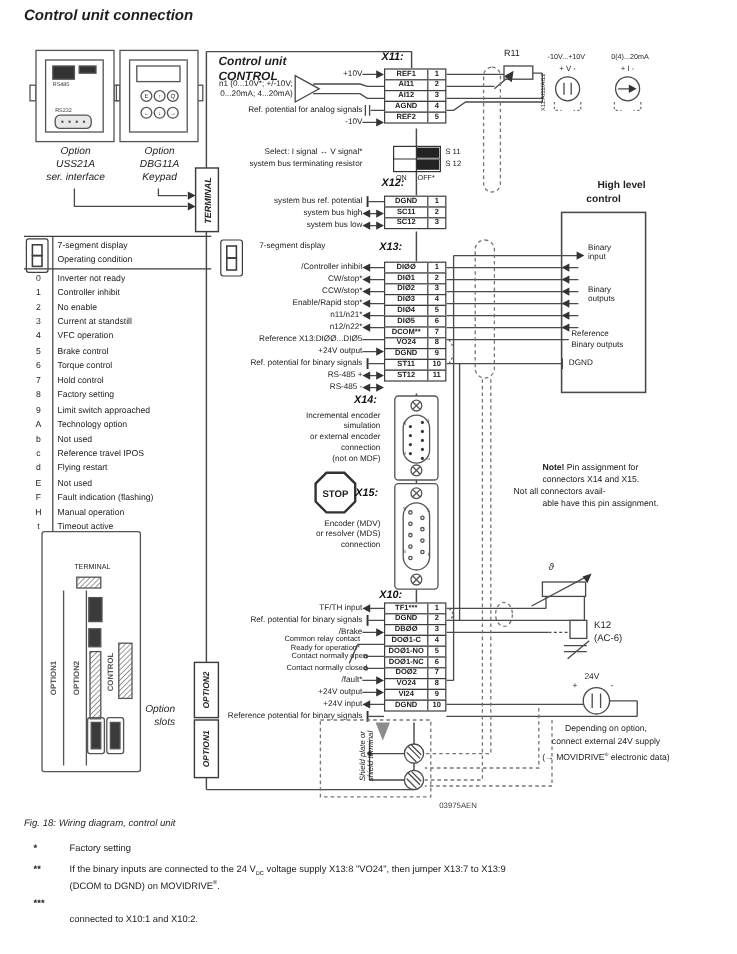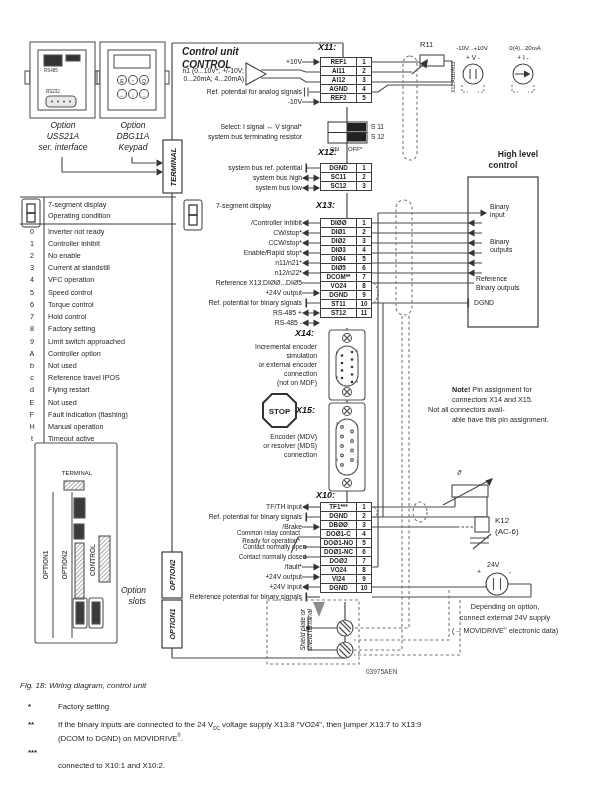--- a/index.html
+++ b/index.html
@@ -264,20 +264,21 @@
     <rect x="74" y="524" width="10" height="15" fill="#3b3b3b"></rect>
     <rect x="75" y="543" width="9" height="56" fill="url(#hatch)"></rect>
     <rect x="99" y="536" width="11" height="46" fill="url(#hatch)"></rect>
     <rect x="73" y="598" width="14" height="30" rx="2"></rect>
     <rect x="76" y="602" width="8" height="22" fill="#3b3b3b"></rect>
     <rect x="89" y="598" width="14" height="30" rx="2"></rect>
     <rect x="92" y="602" width="8" height="22" fill="#3b3b3b"></rect>
   </g>
 </svg>
 
+<div class="abs" style="left:20px;top:6px;font-size:12.5px;font-weight:bold;font-style:italic">Control unit connection</div>
 
 <div class="cap" style="left:25px;top:120px;width:76px">Option</div>
 <div class="cap" style="left:25px;top:131px;width:76px">USS21A</div>
 <div class="cap" style="left:25px;top:142px;width:76px">ser. interface</div>
 <div class="cap" style="left:98px;top:120px;width:70px">Option</div>
 <div class="cap" style="left:98px;top:131px;width:70px">DBG11A</div>
 <div class="cap" style="left:98px;top:142px;width:70px">Keypad</div>
 <div class="tiny" style="left:44px;top:68px">RS485</div>
 <div class="tiny" style="left:46px;top:88.5px">RS232</div>
 <div class="key" style="left:117.5px;top:77.5px">E</div>
@@ -534,31 +535,31 @@
       <div class="ltext" style="top:227px">Inverter not ready</div>
   <div class="lcode" style="top:239px">1</div>
       <div class="ltext" style="top:239px">Controller inhibit</div>
   <div class="lcode" style="top:251px">2</div>
       <div class="ltext" style="top:251px">No enable</div>
   <div class="lcode" style="top:263px">3</div>
       <div class="ltext" style="top:263px">Current at standstill</div>
   <div class="lcode" style="top:275px">4</div>
       <div class="ltext" style="top:275px">VFC operation</div>
   <div class="lcode" style="top:288px">5</div>
-      <div class="ltext" style="top:288px">Speed control</div>
+      <div class="ltext" style="top:288px">Brake control</div>
   <div class="lcode" style="top:300px">6</div>
       <div class="ltext" style="top:300px">Torque control</div>
   <div class="lcode" style="top:312px">7</div>
       <div class="ltext" style="top:312px">Hold control</div>
   <div class="lcode" style="top:324px">8</div>
       <div class="ltext" style="top:324px">Factory setting</div>
   <div class="lcode" style="top:337px">9</div>
       <div class="ltext" style="top:337px">Limit switch approached</div>
   <div class="lcode" style="top:349px">A</div>
-      <div class="ltext" style="top:349px">Controller option</div>
+      <div class="ltext" style="top:349px">Technology option</div>
   <div class="lcode" style="top:361px">b</div>
       <div class="ltext" style="top:361px">Not used</div>
   <div class="lcode" style="top:373px">c</div>
       <div class="ltext" style="top:373px">Reference travel IPOS</div>
   <div class="lcode" style="top:385px">d</div>
       <div class="ltext" style="top:385px">Flying restart</div>
   <div class="lcode" style="top:398px">E</div>
       <div class="ltext" style="top:398px">Not used</div>
   <div class="lcode" style="top:410px">F</div>
       <div class="ltext" style="top:410px">Fault indication (flashing)</div>

